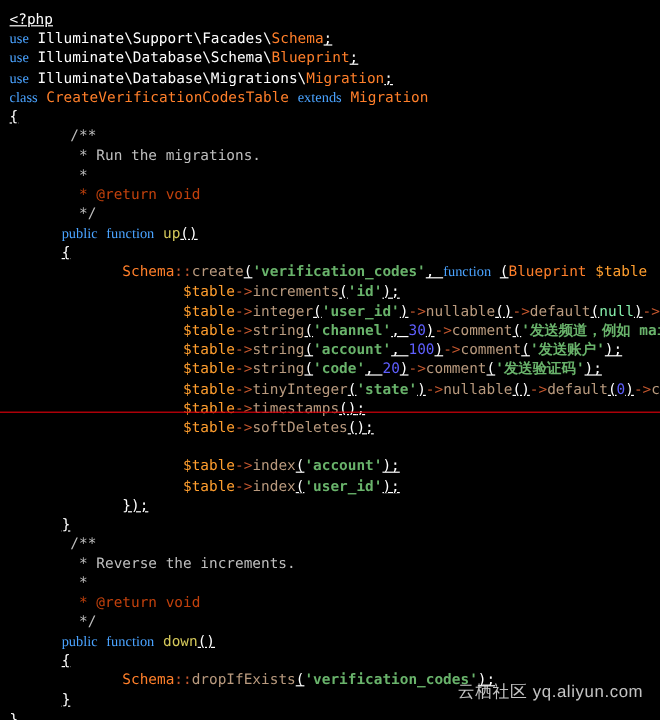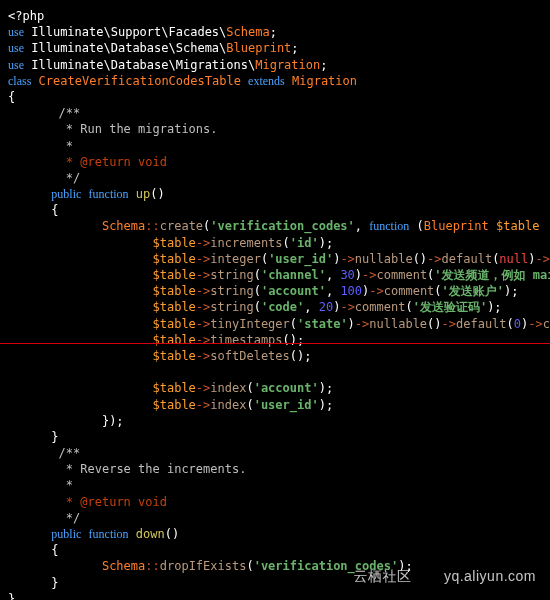--- a/index.html
+++ b/index.html
@@ -17,43 +17,43 @@
   }
   .code { white-space: pre; color: #fff; }
   .kw   { color: #4aa3ff; font-family: Liberation Serif, serif; }
   .cls  { color: #ff7f2a; }
   .fn   { color: #d4c85a; }
   .str  { color: #69b36b; font-weight: bold; }
   .var  { color: #ff9e2e; }
   .op   { color: #c4572e; }
   .mem  { color: #b99a7e; }
   .num  { color: #5f5fff; }
-  .bool { color: #ef4444; margin-top: 36px; }
+  .bool { color: #86efac; margin-top: 36px; }
   .cmt  { color: #bfbfbf; }
   .cmtg { color: #c2410c; }
   .tag  { color: #ffffff; margin-top: 16px; }
-  .pun  { color: #ffffff; }
+  .pun  { color: #ffffff; text-decoration: underline; }
   .redline {
     position: absolute;
     left: 0;
     width: 550px;
     height: 1px;
     background: #d8000c;
   }
   .watermark {
     position: absolute;
     right: 14px;
     bottom: 14px;
     color: #e6e6e6;
     font-family: "Microsoft YaHei", sans-serif;
     font-size: 14px;
     letter-spacing: .5px;
     opacity: .85;
   }
-  .watermark .thin { font-weight: 300; margin-left: 28px; }
+  .watermark .thin { font-weight: 300; }
 </style>
 </head>
 <body>
 
 <div class="code"><span class="pun">&lt;?php</span>
 <span class="kw">use</span> <span class="tag">Illuminate\Support\Facades\</span><span class="cls">Schema</span><span class="pun">;</span>
 <span class="kw">use</span> <span class="tag">Illuminate\Database\Schema\</span><span class="cls">Blueprint</span><span class="pun">;</span>
 <span class="kw">use</span> <span class="tag">Illuminate\Database\Migrations\</span><span class="cls">Migration</span><span class="pun">;</span>
 <span class="kw">class</span> <span class="cls">CreateVerificationCodesTable</span> <span class="kw">extends</span> <span class="cls">Migration</span>
 <span class="pun">{</span>

